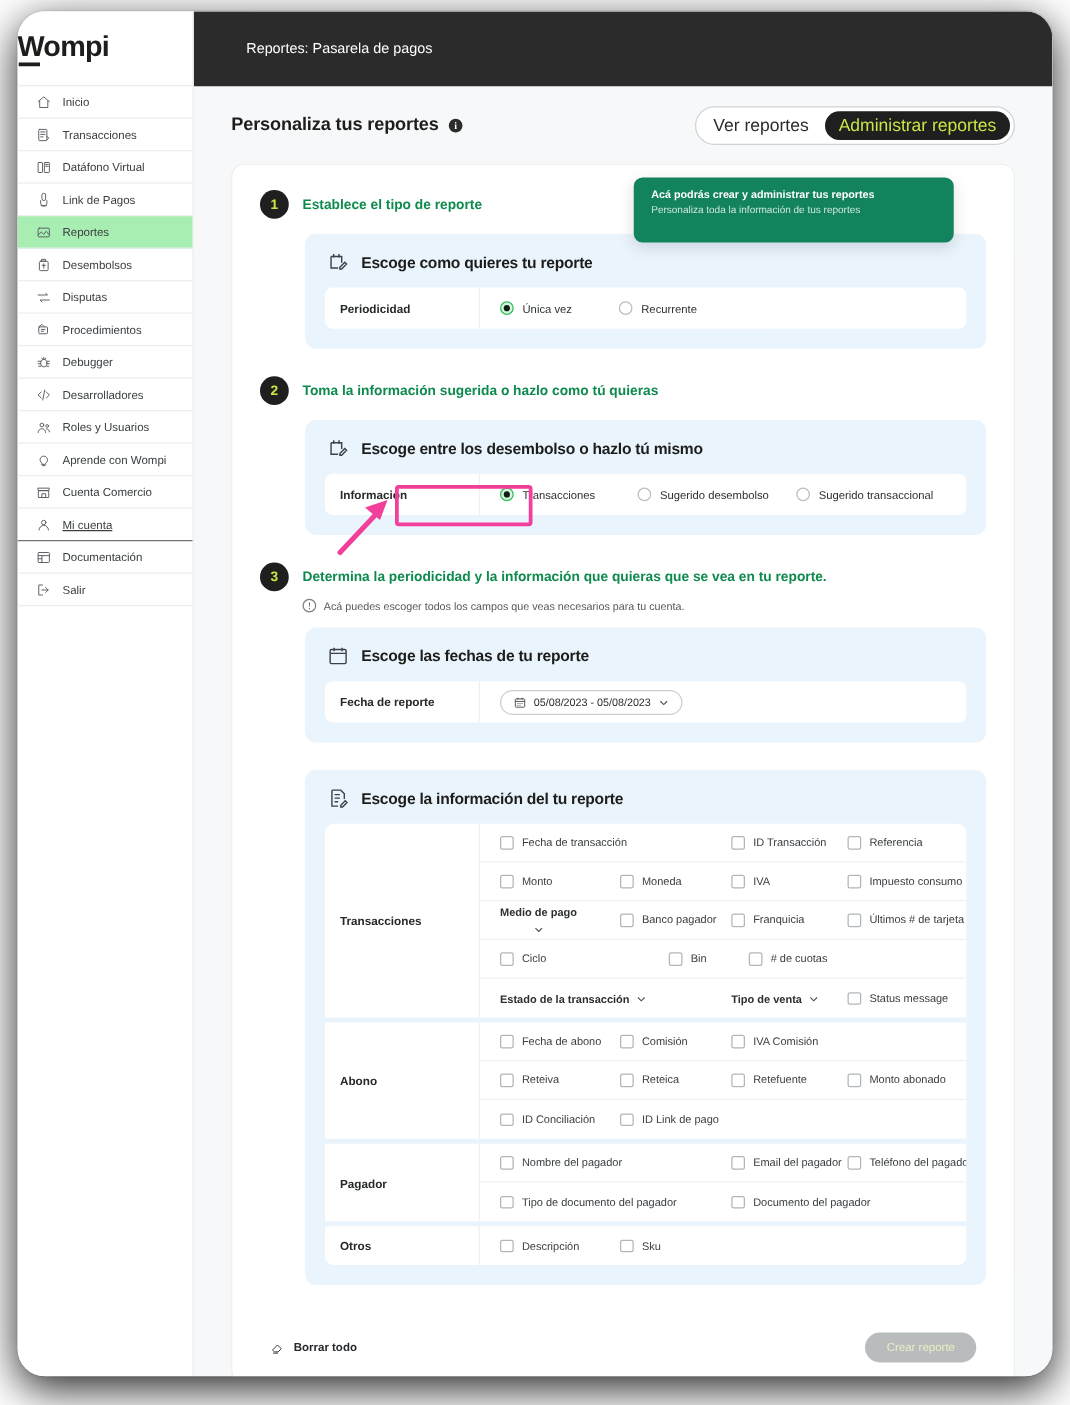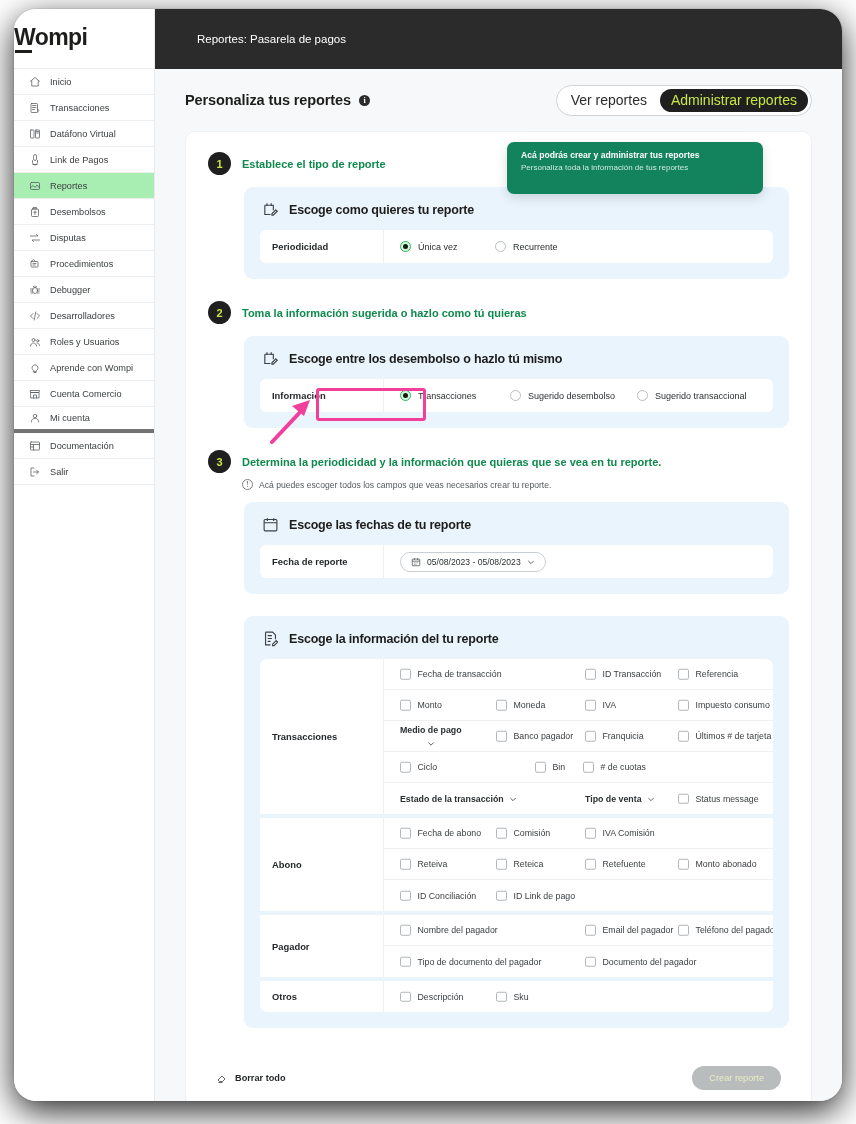--- a/index.html
+++ b/index.html
@@ -47,21 +47,21 @@
     padding-left: 14px;
     gap: 9px;
     border-bottom: 1px solid #eceeef;
     font-size: 9.2px;
     color: #3c4043;
     cursor: pointer;
   }
   .nav-item.active { background: #a8eeb2; }
   .nav-item .ico { width: 13px; height: 13px; display:flex; align-items:center; justify-content:center; flex: 0 0 13px; }
   .nav-item .ico svg { width: 12px; height: 12px; display:block; }
-  .nav-sep { border-bottom: 4px solid #737373; }
+  .nav-sep { border-bottom: 1px solid #737373; text-decoration: underline; }
 
   
   .main { flex: 1; height: 100%; background: #f7f8f9; overflow: hidden; position: relative; }
   .topbar {
     height: 60px; background: #2b2b2b;
     display: flex; align-items: center; padding-left: 42px;
   }
   .topbar-title { color: #ffffff; font-size: 11.5px; }
 
   .content { padding: 0 22px; position: relative; }
@@ -481,21 +481,21 @@
             <polygon points="44,4 26,10 38,20" fill="#f23f9b"></polygon>
           </svg>
         </div>
 
         <div class="step-row">
           <span class="step-badge">3</span>
           <span class="step-title">Determina la periodicidad y la  información que quieras que se vea en tu reporte.</span>
         </div>
         <div class="step-hint">
           <span class="circle-i">!</span>
-          <span class="step-hint-txt">Acá puedes escoger todos los campos que veas necesarios crear tu reporte.</span>
+          <span class="step-hint-txt">Acá puedes escoger todos los campos que veas necesarios para tu cuenta.</span>
         </div>
 
         <div class="panel">
           <div class="panel-head">
             <span class="panel-ico">
               <svg width="17" height="17" viewBox="0 0 24 24" fill="none" stroke="#3c4043" stroke-width="1.6">
                 <rect x="3" y="5" width="18" height="16" rx="1.5"></rect>
                 <path d="M3 9.5h18M7.5 3v4M16.5 3v4"></path>
               </svg>
             </span>
@@ -589,21 +589,21 @@
                   </div>
                   <div class="opt-row" style="position: relative;">
                     <div class="opt" style="position: absolute; left: 16px; top: 50%; transform: translateY(-50%);">
                       <span class="cb"></span>
                       <span class="opt-label">Ciclo</span>
                     </div>
                     <div class="opt" style="position: absolute; left: 112px; top: 50%; transform: translateY(-50%); margin-left: 39px;">
                       <span class="cb"></span>
                       <span class="opt-label">Bin</span>
                     </div>
-                    <div class="opt" style="position: absolute; left: 185px; top: 50%; transform: translateY(-50%); padding-left: 14px;">
+                    <div class="opt" style="position: absolute; left: 201px; top: 50%; transform: translateY(-50%); padding-left: 14px;">
                       <span class="cb"></span>
                       <span class="opt-label"># de cuotas</span>
                     </div>
                   </div>
                   <div class="opt-row" style="position: relative;">
                     <div class="dd" style="position: absolute; left: 16px; top: 50%; transform: translateY(-50%);">
                       <span class="dd-label">Estado de la transacción</span>
                       <svg class="chev" viewBox="0 0 12 12" fill="none" stroke="#4a4e51" stroke-width="1.3">
                         <path d="M2 4.5 L6 8.5 L10 4.5"></path>
                       </svg>

